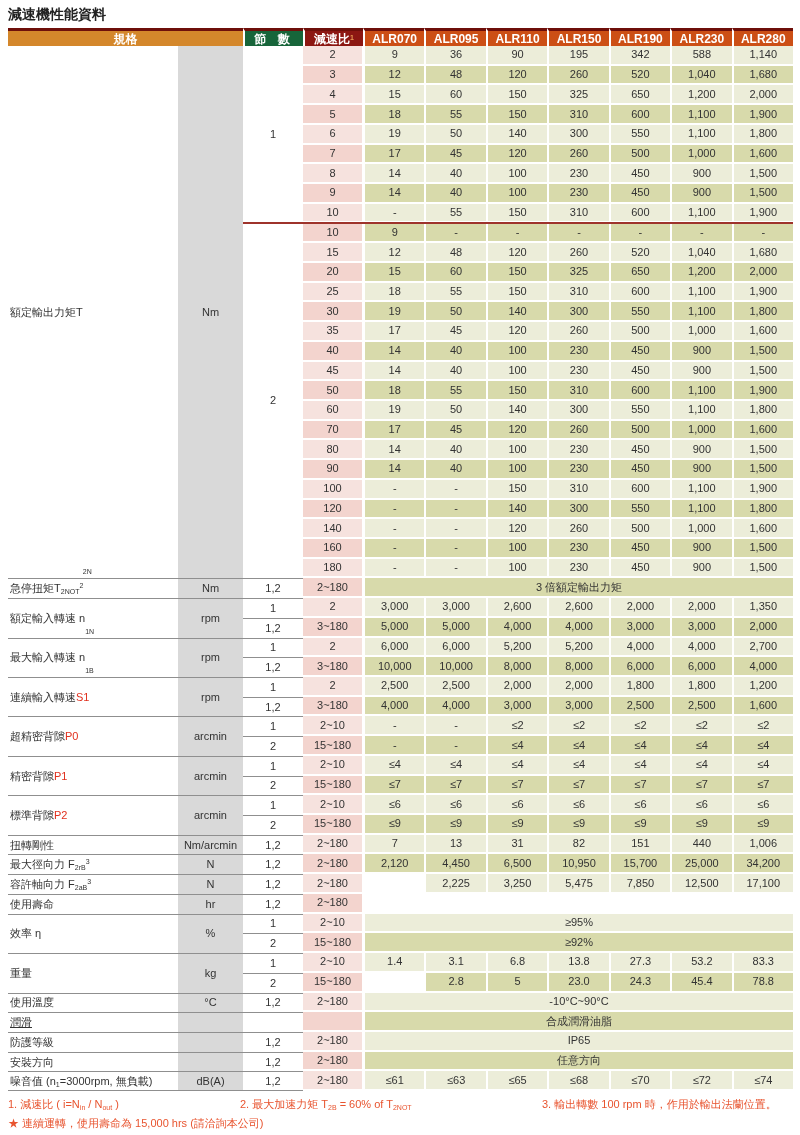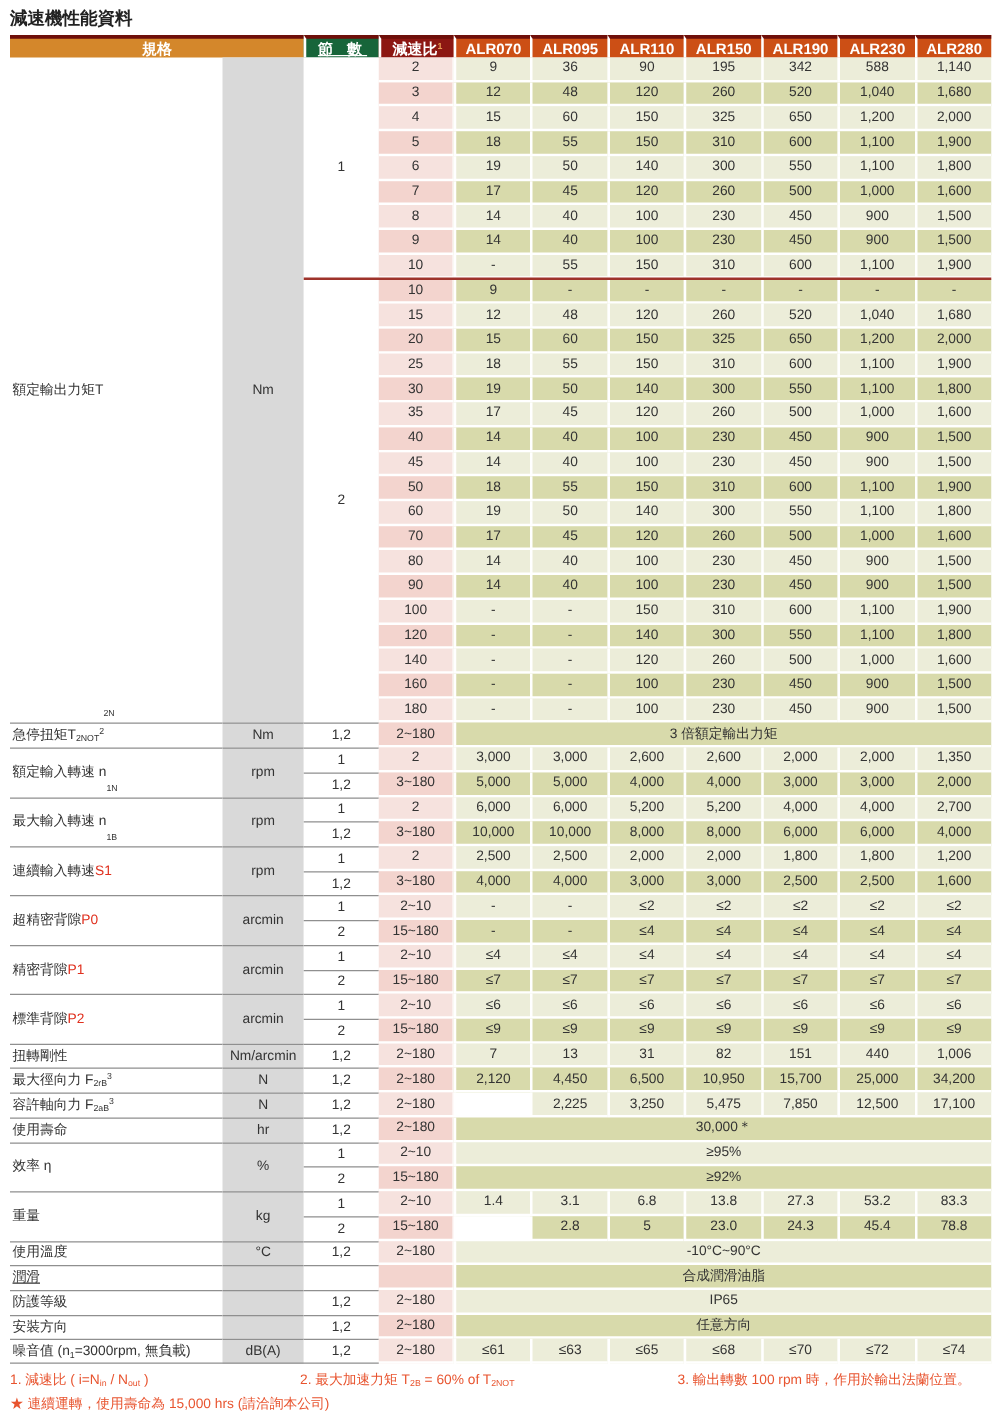--- a/index.html
+++ b/index.html
@@ -47,21 +47,21 @@
 </style>
 </head>
 <body>
 
 <div class="title">減速機性能資料</div>
 
 <div id="grid">
   <div class="sect-div" style="top: 194.48px;"></div>
   <div class="bottom-line" style="top: 1062.16px;"></div>
 <div class="cell hc h-spec" style="grid-area: 1 / 1 / auto / span 2;">規格</div>
-    <div class="cell hc h-stage" style="grid-area: 1 / 3; text-decoration: underline;">節 數</div>
+    <div class="cell hc h-stage" style="grid-area: 1 / 3;">節 數</div>
     <div class="cell hc h-ratio" style="grid-area: 1 / 4;">減速比<sup>1</sup></div>
     <div class="cell hc h-model" style="grid-area: 1 / 5;">ALR070</div>
     <div class="cell hc h-model" style="grid-area: 1 / 6;">ALR095</div>
     <div class="cell hc h-model" style="grid-area: 1 / 7;">ALR110</div>
     <div class="cell hc h-model" style="grid-area: 1 / 8;">ALR150</div>
     <div class="cell hc h-model" style="grid-area: 1 / 9;">ALR190</div>
     <div class="cell hc h-model" style="grid-area: 1 / 10;">ALR230</div>
     <div class="cell hc h-model" style="grid-area: 1 / 11;">ALR280</div>
     <div class="cell label" style="grid-area: 2 / 1 / span 27;">額定輸出力矩T<sub>2N</sub></div>
     <div class="cell unit" style="grid-area: 2 / 2 / span 27;">Nm</div>
@@ -438,21 +438,20 @@
     <div class="cell data light" style="grid-area: 44 / 6;">2,225</div>
     <div class="cell data light" style="grid-area: 44 / 7;">3,250</div>
     <div class="cell data light" style="grid-area: 44 / 8;">5,475</div>
     <div class="cell data light" style="grid-area: 44 / 9;">7,850</div>
     <div class="cell data light" style="grid-area: 44 / 10;">12,500</div>
     <div class="cell data light" style="grid-area: 44 / 11;">17,100</div>
     <div class="cell label gt" style="grid-area: 45 / 1;">使用壽命</div>
     <div class="cell unit gt" style="grid-area: 45 / 2;">hr</div>
     <div class="cell stage gt" style="grid-area: 45 / 3;">1,2</div>
     <div class="cell ratio rdark" style="grid-area: 45 / 4;">2~180</div>
-    <div class="cell data dark" style="grid-area: 45 / 5 / auto / span 7;">30,000＊</div>
     <div class="cell label gt" style="grid-area: 46 / 1 / span 2;">效率 η</div>
     <div class="cell unit gt" style="grid-area: 46 / 2 / span 2;">%</div>
     <div class="cell stage gt" style="grid-area: 46 / 3;">1</div>
     <div class="cell ratio rlight" style="grid-area: 46 / 4;">2~10</div>
     <div class="cell data light" style="grid-area: 46 / 5 / auto / span 7;">≥95%</div>
     <div class="cell stage sl" style="grid-area: 47 / 3;">2</div>
     <div class="cell ratio rdark" style="grid-area: 47 / 4;">15~180</div>
     <div class="cell data dark" style="grid-area: 47 / 5 / auto / span 7;">≥92%</div>
     <div class="cell label gt" style="grid-area: 48 / 1 / span 2;">重量</div>
     <div class="cell unit gt" style="grid-area: 48 / 2 / span 2;">kg</div>

